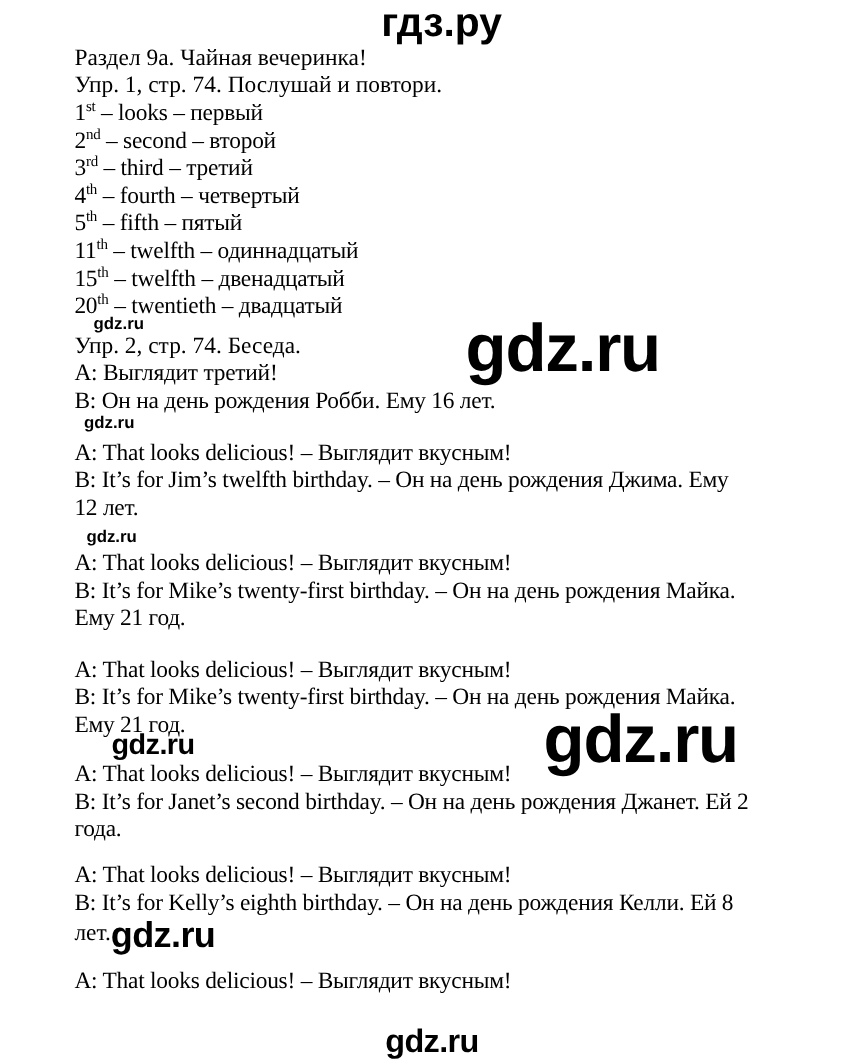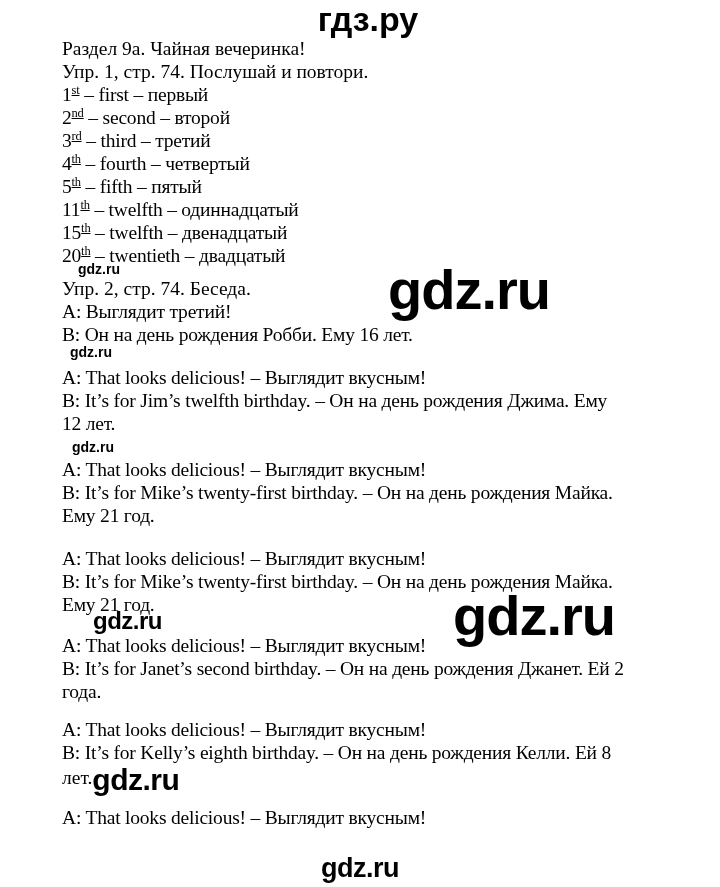--- a/index.html
+++ b/index.html
@@ -19,21 +19,21 @@
   }
   .content{
     position:absolute;left:62px;top:37px;width:620px;z-index:2;
   }
   .heading{
     font-weight:normal;font-size:19.5px;line-height:23px;white-space:nowrap;
   }
   .ord,.line{
     font-size:19.5px;line-height:23px;white-space:nowrap;letter-spacing:-0.2px;
   }
-  .ord sup{font-size:12.5px;vertical-align:super;line-height:0;text-decoration:underline;}
+  .ord sup{font-size:12.5px;vertical-align:super;line-height:0;}
   .wm{
     font-family:"Liberation Sans", sans-serif;
     font-weight:bold;white-space:nowrap;
   }
   .wm-small{font-size:14px;line-height:16px;height:16px;}
   .wm-s1{margin-top:-6px;margin-left:16px;}
   .wm-s2{margin-top:-2px;margin-left:8px;}
   .wm-s3{margin-top:4px;margin-left:10px;}
   .wm-medium{font-size:24px;line-height:26px;height:26px;margin-top:-8px;margin-left:31px;letter-spacing:-0.5px;}
   .wm-inline{font-size:30px;line-height:32px;vertical-align:-6px;letter-spacing:-0.5px;}
@@ -65,21 +65,21 @@
   <div class="logo-top">гдз.ру</div>
 
   <div class="wm wm-large wm-large-1">gdz.ru</div>
   <div class="wm wm-large wm-large-2">gdz.ru</div>
 
   <div class="content">
 
     <div class="heading">Раздел 9а. Чайная вечеринка!</div>
     <div class="heading">Упр. 1, стр. 74. Послушай и повтори.</div>
 
-    <div class="ord"><span>1</span><sup>st</sup><span> – first – первый</span></div>
+    <div class="ord"><span>1</span><sup>st</sup><span> – looks – первый</span></div>
     <div class="ord"><span>2</span><sup>nd</sup><span> – second – второй</span></div>
     <div class="ord"><span>3</span><sup>rd</sup><span> – third – третий</span></div>
     <div class="ord"><span>4</span><sup>th</sup><span> – fourth – четвертый</span></div>
     <div class="ord"><span>5</span><sup>th</sup><span> – fifth – пятый</span></div>
     <div class="ord"><span>11</span><sup>th</sup><span> – twelfth – одиннадцатый</span></div>
     <div class="ord"><span>15</span><sup>th</sup><span> – twelfth – двенадцатый</span></div>
     <div class="ord"><span>20</span><sup>th</sup><span> – twentieth – двадцатый</span></div>
 
     <div class="wm wm-small wm-s1">gdz.ru</div>
 

